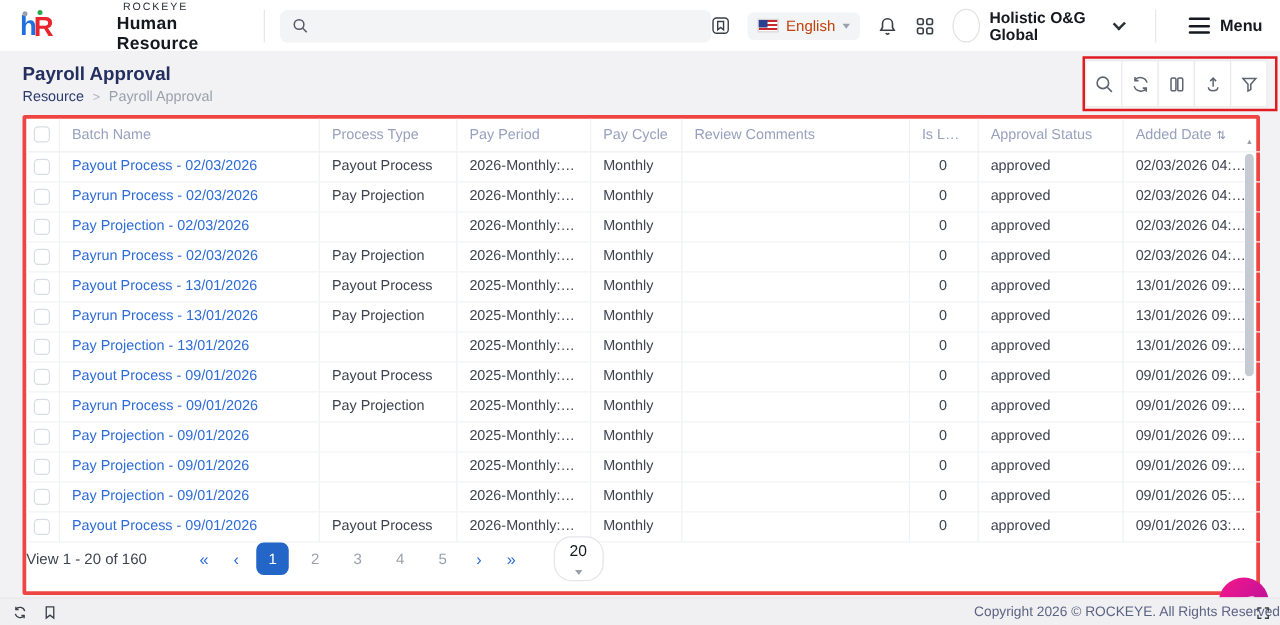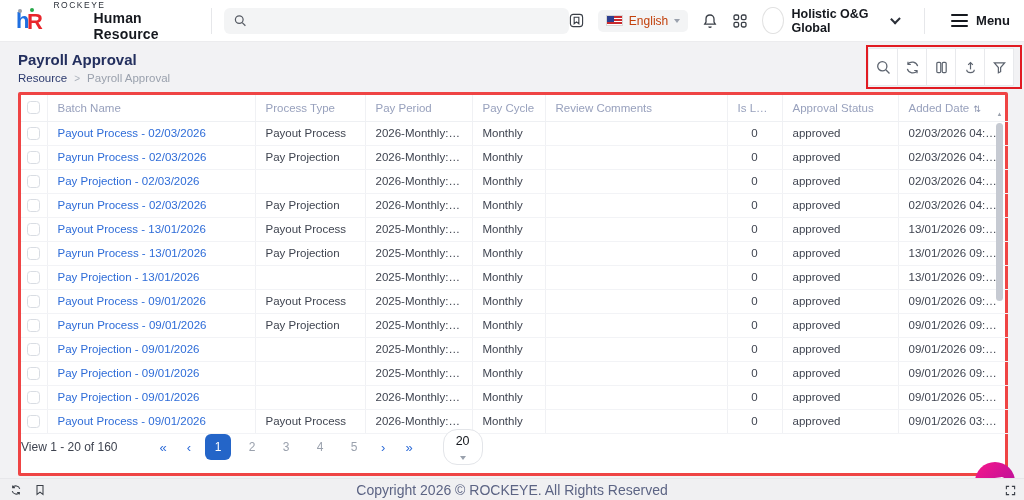--- a/index.html
+++ b/index.html
@@ -7,21 +7,21 @@
   body { font-family:"Liberation Sans","DejaVu Sans",sans-serif; background:#f2f2f4; color:#3f4450; position:relative; }
 
   
   .topbar { position:absolute; top:0; left:0; width:1024px; height:42px; background:#fff; border-bottom:1px solid #ececee; display:flex; align-items:center; padding:0 14px; z-index:5; }
   .brand { display:flex; align-items:center; gap:8px; }
   .brand-logo { position:relative; width:34px; height:28px; font-weight:bold; font-size:22px; line-height:28px; }
   .brand-logo .lh { color:#1f6fe0; position:absolute; left:2px; top:0; }
   .brand-logo .lh:after { content:""; position:absolute; left:2px; top:2px; width:4px; height:4px; border-radius:50%; background:#9aa0ab; }
   .brand-logo .lr { color:#e8262c; position:absolute; left:13px; top:1px; }
   .brand-logo .dotg { position:absolute; left:16px; top:1px; width:4px; height:4px; border-radius:50%; background:#27a84a; }
-  .brand-text .t1 { font-size:8.5px; letter-spacing:1.5px; color:#2a2f38; }
+  .brand-text .t1 { font-size:8.5px; letter-spacing:1.5px; color:#2a2f38;margin-left:45px; }
   .brand-text .t2 { font-size:14px; font-weight:bold; color:#15181e; letter-spacing:.2px;margin-left:40px; }
   .v-div { width:1px; height:26px; background:#e6e7ea; margin:0 12px; }
   .search-wrap { width:370px; height:26px; background:#f3f4f5; border-radius:6px; display:flex; align-items:center; padding:0 10px; gap:6px; }
   .search-wrap input { border:none; outline:none; background:transparent; font-size:12px; width:100%; color:#3f4450; font-family:inherit; }
   .top-right { margin-left:auto; display:flex; align-items:center; gap:14px; }
   .icon-btn { display:flex; align-items:center; justify-content:center; cursor:pointer; }
   .lang-pill { display:flex; align-items:center; gap:6px; background:#f3f4f5; border-radius:5px; padding:4px 8px; font-size:12px; color:#c2410c; cursor:pointer; }
   .flag { width:17px; height:11px; position:relative; background:repeating-linear-gradient(#c9292d 0 1.6px,#fff 1.6px 3.2px); border:0.5px solid #d7d7d7; }
   .flag:before { content:""; position:absolute; left:0; top:0; width:7px; height:6px; background:#2c3e8f; }
   .caret { width:0; height:0; border-left:3.5px solid transparent; border-right:3.5px solid transparent; border-top:4px solid #9aa1ad; }
@@ -70,21 +70,21 @@
   .pagination { position:absolute; left:0; bottom:8px; width:988px; display:flex; align-items:center; gap:8px; font-size:12px; }
   .pg-summary { color:#3f4450; margin-right:28px; font-size:12px; }
   .pg-arrow { color:#2e6cd8; font-size:13px; padding:0 6px; cursor:pointer; }
   .pg-num { width:26px; height:26px; display:flex; align-items:center; justify-content:center; border-radius:6px; color:#9aa1ad; cursor:pointer; }
   .pg-num.active { background:#2465c8; color:#fff; }
   .pg-size { margin-left:16px; display:flex; align-items:center; gap:8px; border:1px solid #e3e5e9; border-radius:14px; padding:4px 12px; background:#fff; font-size:12.5px; color:#15181e; cursor:pointer;flex-direction:column; }
 
   
   .footer { position:absolute; left:0; top:478px; width:1024px; height:22px; background:#f0f0f2; border-top:1px solid #e7e7ea; display:flex; align-items:center; padding:0 10px; z-index:6; }
   .footer .f-icons { display:flex; gap:12px; align-items:center; }
-  .footer .copyright { position:absolute; left:0; right:0; text-align:center; font-size:14px; color:#5c6484; }
+  .footer .copyright { position:absolute; left:0; right:0; text-align:right; font-size:11px; color:#5c6484; }
   .fullscreen-ic { position:absolute; right:8px; top:485px; z-index:7; }
 
   
   .fab-clip { position:absolute; left:0; top:0; width:1024px; height:478px; overflow:hidden; pointer-events:none; z-index:5; }
   .fab { position:absolute; left:975px; top:462px; width:40px; height:40px; border-radius:50%; background:linear-gradient(135deg,#f0168c 10%,#b1119e 90%); pointer-events:auto; cursor:pointer; }
   .fab:after { content:""; position:absolute; left:9px; top:16px; width:22px; height:9px; background:#fff; border-radius:8px 8px 2px 8px; transform:rotate(-8deg); }
 </style>
 </head>
 <body>
 

